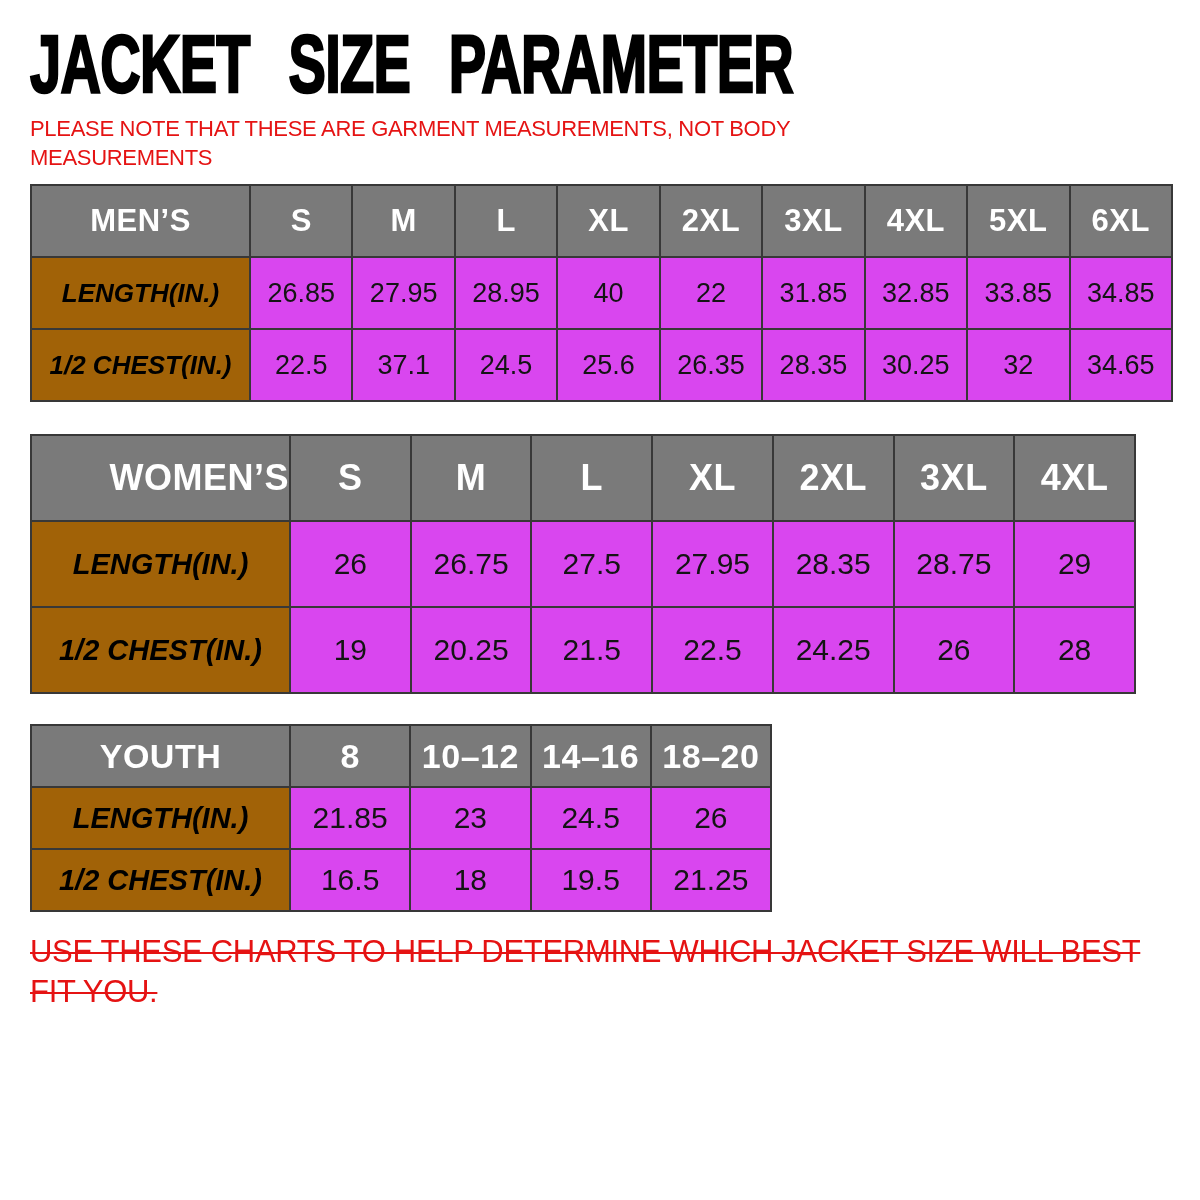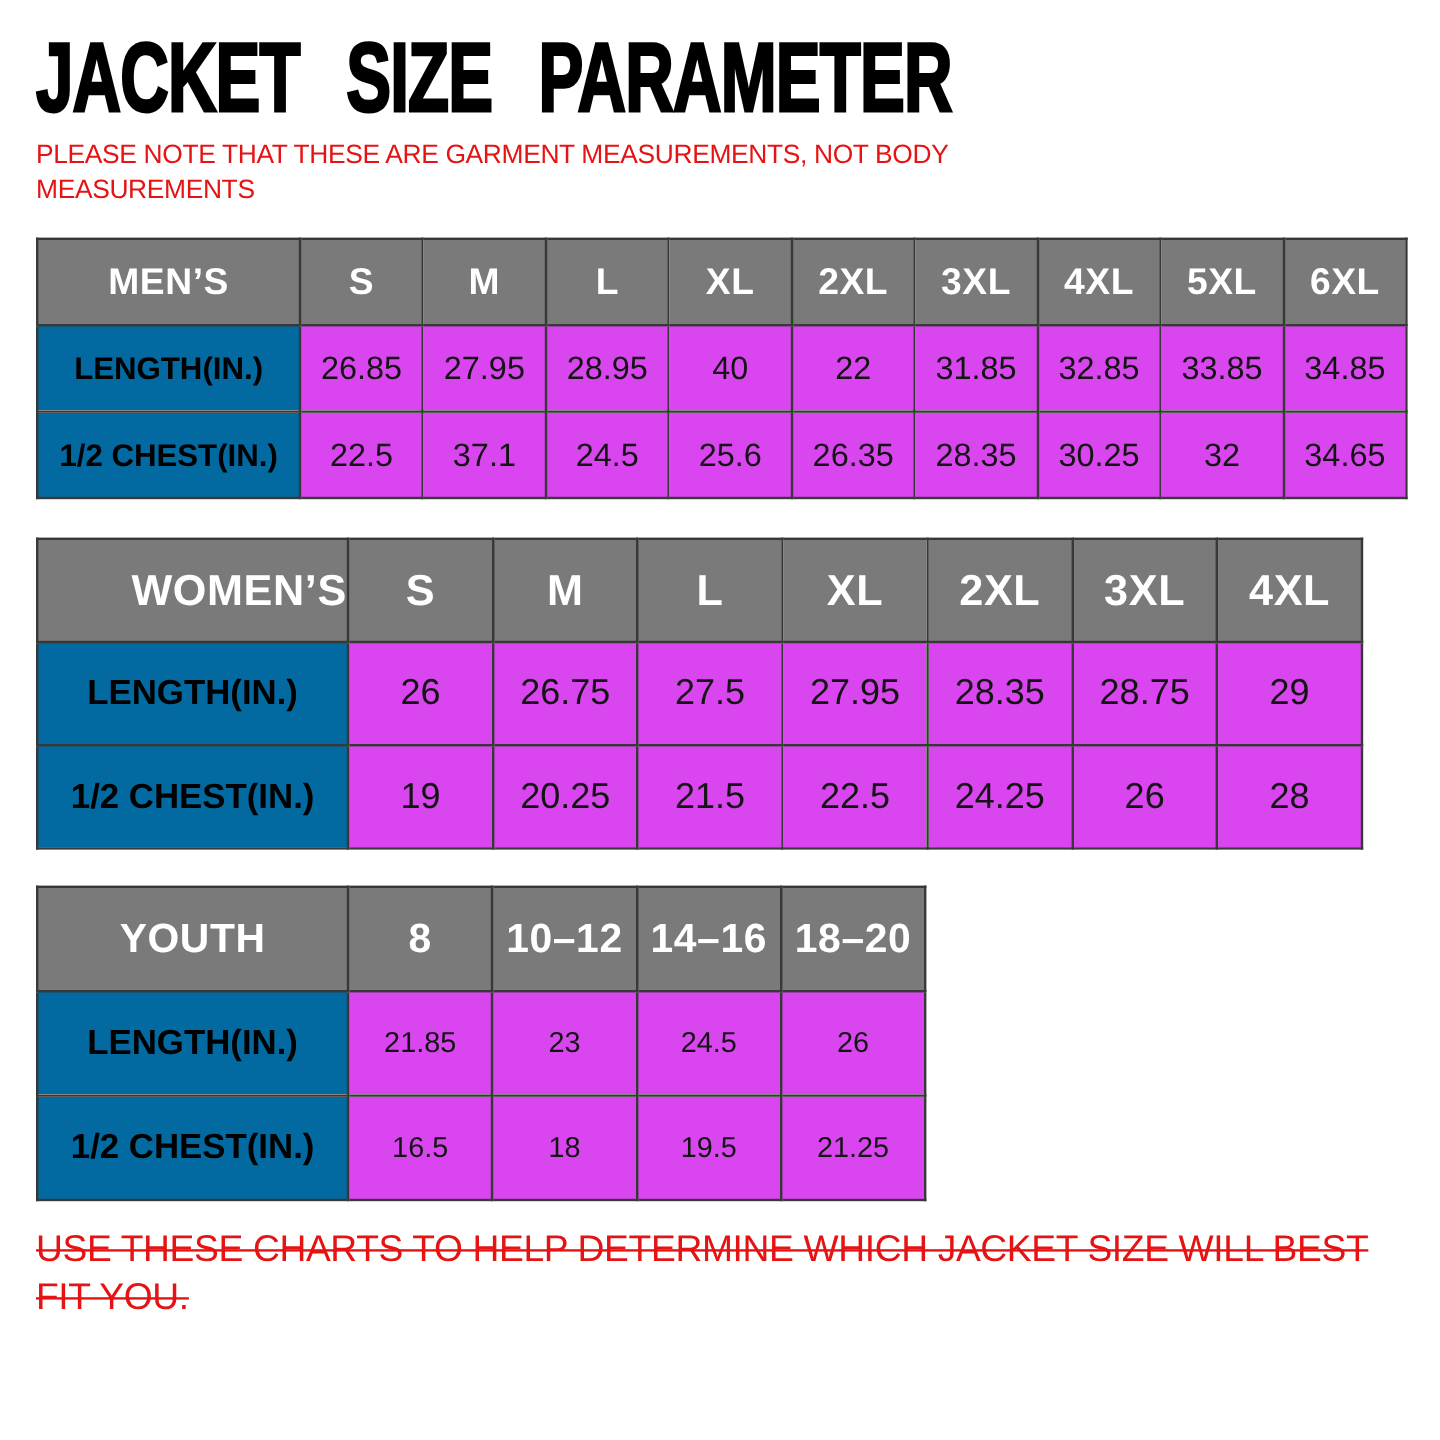--- a/index.html
+++ b/index.html
@@ -74,53 +74,54 @@
     padding: 0;
     overflow: hidden;
   }
   table.size-table thead th {
     background: #7a7a7a;
     color: #ffffff;
     font-weight: bold;
     letter-spacing: 0.5px;
   }
   table.size-table tbody th {
-    background: #0369a1;
+    background: #a16207;
     color: #000000;
     font-weight: bold;
+    font-style: italic;
   }
   table.size-table tbody td {
     background: #d946ef;
     color: #141414;
     font-weight: normal;
   }
 
   
-  .mens-table { width: 1143px; margin-top: 26px; }
+  .mens-table { width: 1143px; margin-top: 12px; }
   .mens-table tr { height: 72px; }
   .mens-table thead th { font-size: 31px; }
   .mens-table thead th:first-child { width: 217px; }
   .mens-table tbody th { font-size: 26px; }
   .mens-table tbody td { font-size: 27px; }
 
   
   .womens-table { width: 1106px; margin-top: 32px; }
   .womens-table tr { height: 86px; }
   .womens-table thead th { font-size: 36px; }
   .womens-table thead th:first-child { width: 257px; text-align: right; }
   .womens-table tbody th { font-size: 29px; }
   .womens-table tbody td { font-size: 30px; }
 
   
   .youth-table { width: 742px; margin-top: 30px; }
-  .youth-table tr { height: 87px; margin-left: 44px; }
+  .youth-table tr { height: 62px; margin-left: 44px; }
   .youth-table thead th { font-size: 34px; }
   .youth-table thead th:first-child { width: 257px; }
   .youth-table tbody th { font-size: 29px; }
-  .youth-table tbody td { font-size: 24px; text-align: center; }
+  .youth-table tbody td { font-size: 30px; text-align: center; }
 </style>
 </head>
 <body>
 
 <div class="page">
 
   <h1 class="title">JACKET SIZE PARAMETER</h1>
 
   <p class="note-top">PLEASE NOTE THAT THESE ARE GARMENT MEASUREMENTS, NOT BODY MEASUREMENTS</p>
 

